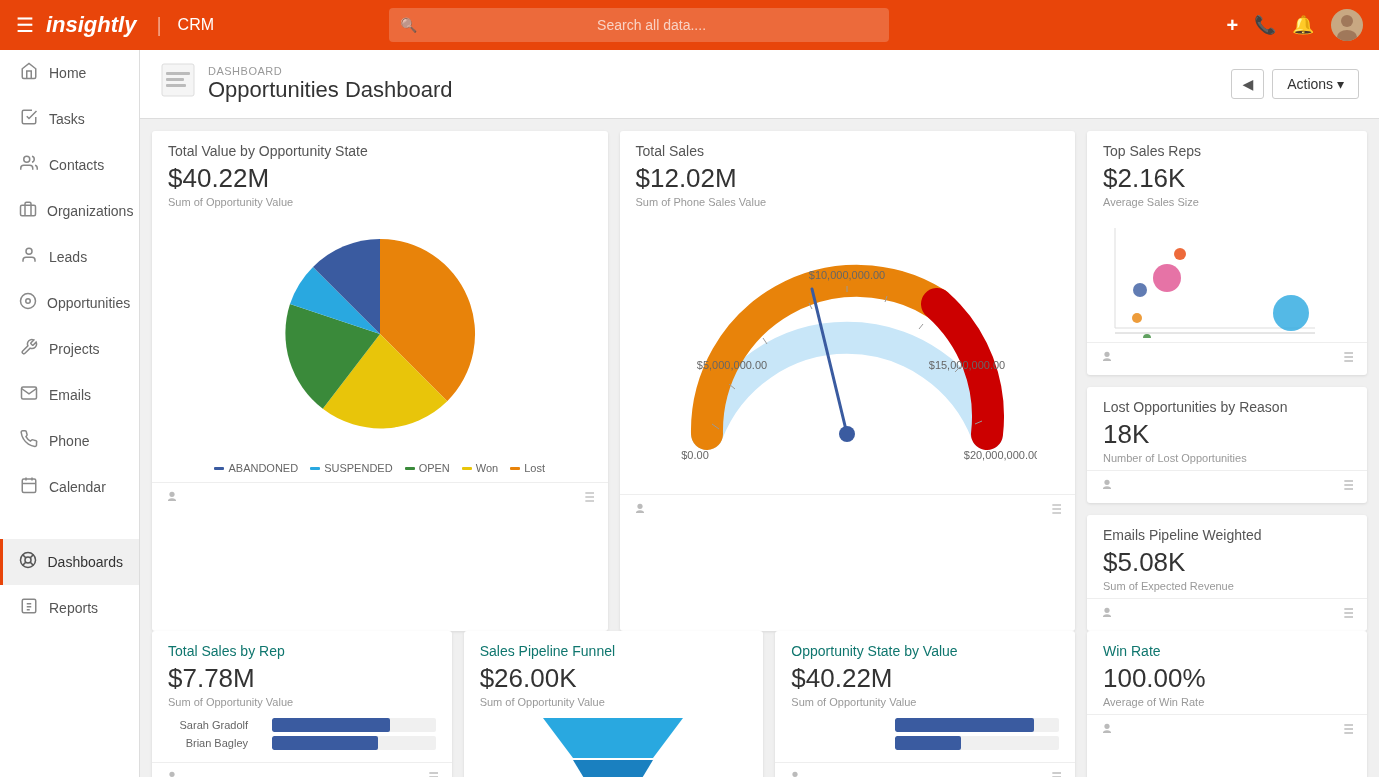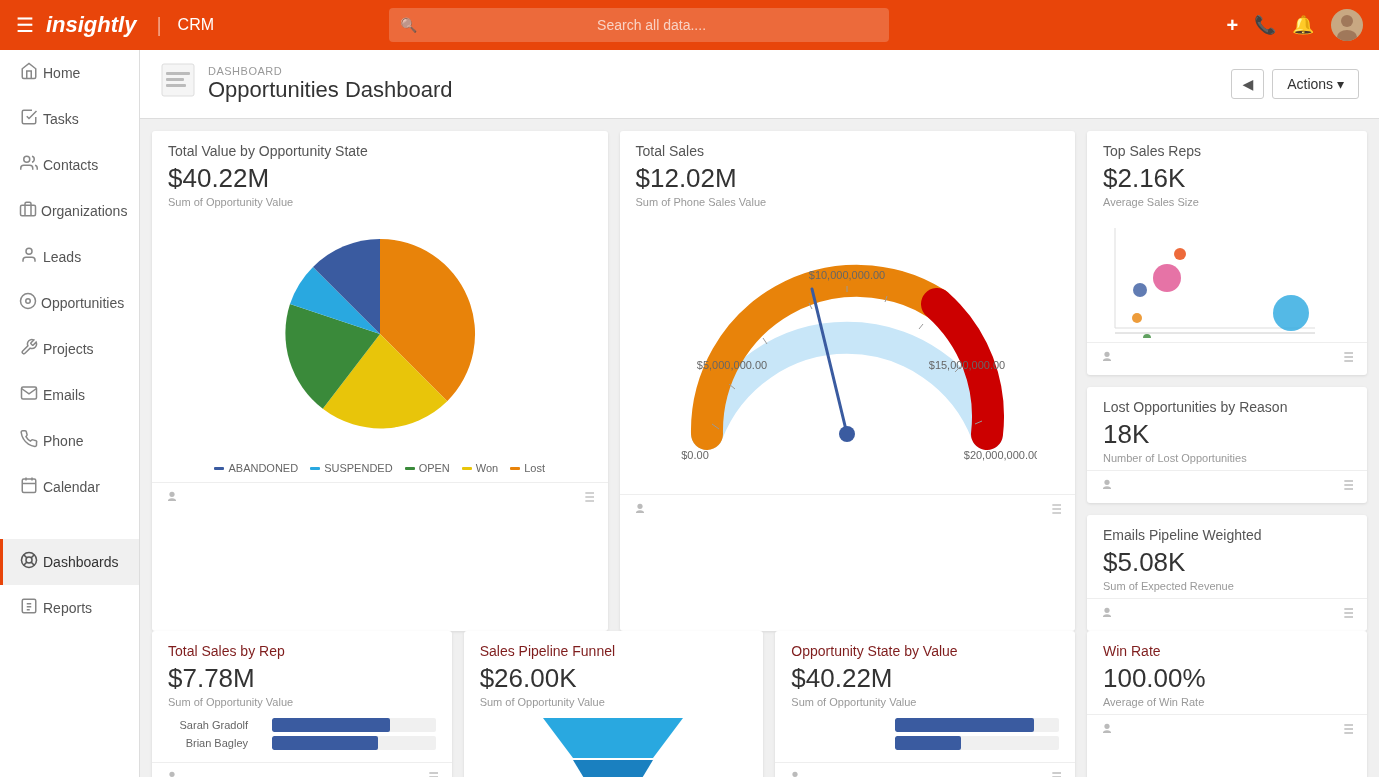--- a/index.html
+++ b/index.html
@@ -55,21 +55,21 @@
       width: 140px;
       bottom: 0;
       background: white;
       border-right: 1px solid #ddd;
       overflow-y: auto;
     }
     .sidebar-item {
       display: flex;
       align-items: center;
       padding: 12px 16px;
-      gap: 4px;
+      gap: 10px;
       cursor: pointer;
       color: #555;
       font-size: 14px;
       border-left: 3px solid transparent;
     }
     .sidebar-item.active { background: #f0f0f0; border-left-color: #e8450a; color: #333; margin-top: 29px; }
     .sidebar-icon { font-size: 16px; color: #888; width: 20px; text-align: center; }
     .sidebar-item.active .sidebar-icon { color: #555; }
 
     
@@ -172,21 +172,21 @@
       grid-template-columns: 1fr 1fr 1fr 280px;
       gap: 12px;
     }
     .bottom-card {
       background: white;
       border-radius: 3px;
       box-shadow: 0 1px 3px rgba(0,0,0,0.1);
       overflow: hidden;
     }
     .bottom-card-header { padding: 12px 16px 6px; }
-    .bottom-card-title { font-size: 14px; color: #7f1d1d; font-weight: 500; }
+    .bottom-card-title { font-size: 14px; color: #0f766e; font-weight: 500; }
     .bottom-card-value { font-size: 26px; color: #333; font-weight: 300; margin: 4px 0 2px; }
     .bottom-card-subtitle { font-size: 11px; color: #999; }
     .bottom-card-body { padding: 0 16px 8px; }
     .bottom-card-footer {
       border-top: 1px solid #eee;
       padding: 6px 12px;
       display: flex;
       align-items: center;
       justify-content: space-between;
     }

